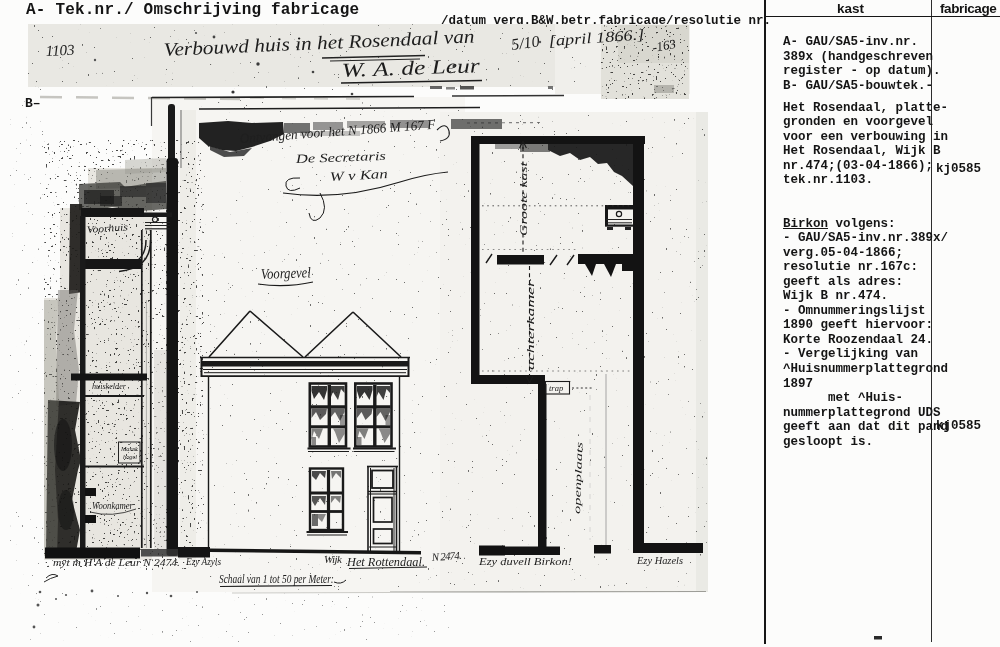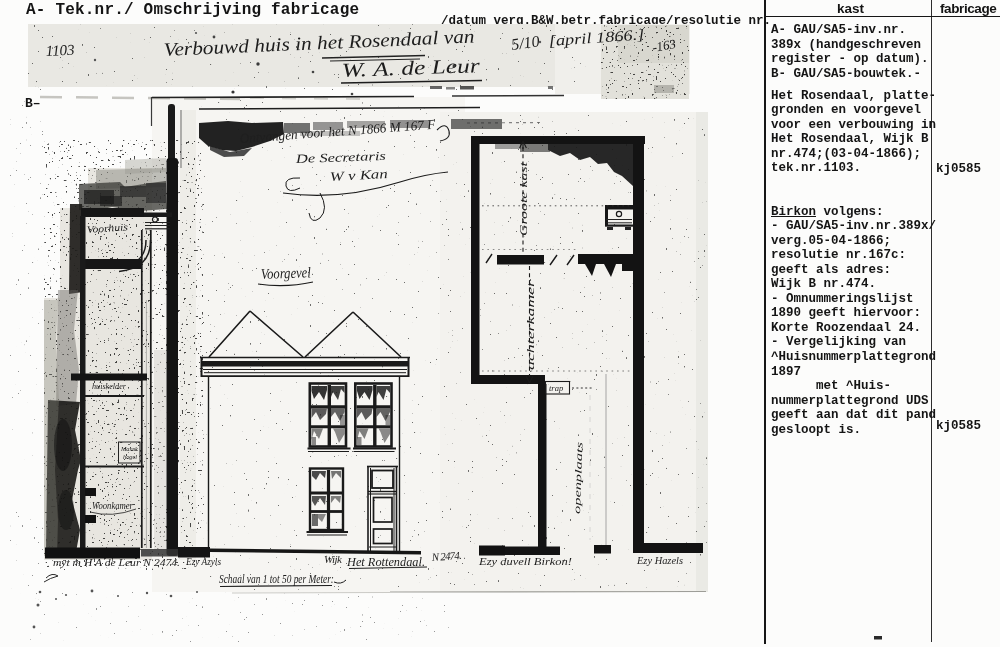--- a/index.html
+++ b/index.html
@@ -1,20 +1,20 @@
 <!DOCTYPE html>
 <html><head>
 <meta charset="utf-8">
 <style>
 html,body{margin:0;padding:0}
 body{width:1000px;height:647px;position:relative;background:#fcfcfb;overflow:hidden;
      font-family:"Liberation Mono",monospace}
 .t{position:absolute;white-space:pre;color:#141414}
 .ln{position:absolute;background:#161616}
-pre{margin:0;font-family:"Liberation Mono",monospace;font-weight:bold;color:#1b1b1b}
+pre{margin:12px;font-family:"Liberation Mono",monospace;font-weight:bold;color:#1b1b1b}
 </style>
 </head>
 <body>
 
 <div class="t" style="left:26px;top:1px;font:bold 16px 'Liberation Mono';letter-spacing:.2px">A- Tek.nr./ Omschrijving fabricage</div>
 <div class="t" style="left:441px;top:14px;font:bold 12.5px 'Liberation Mono'">/datum verg.B&amp;W.betr.fabricage/resolutie nr.</div>
 <div class="t" style="left:837px;top:1px;font:bold 13.5px 'Liberation Sans',sans-serif">kast</div>
 <div class="t" style="left:940px;top:1px;font:bold 13.5px 'Liberation Sans',sans-serif;letter-spacing:-.4px">fabricage</div>
 
 <div class="ln" style="left:764px;top:0;width:2px;height:644px"></div>

